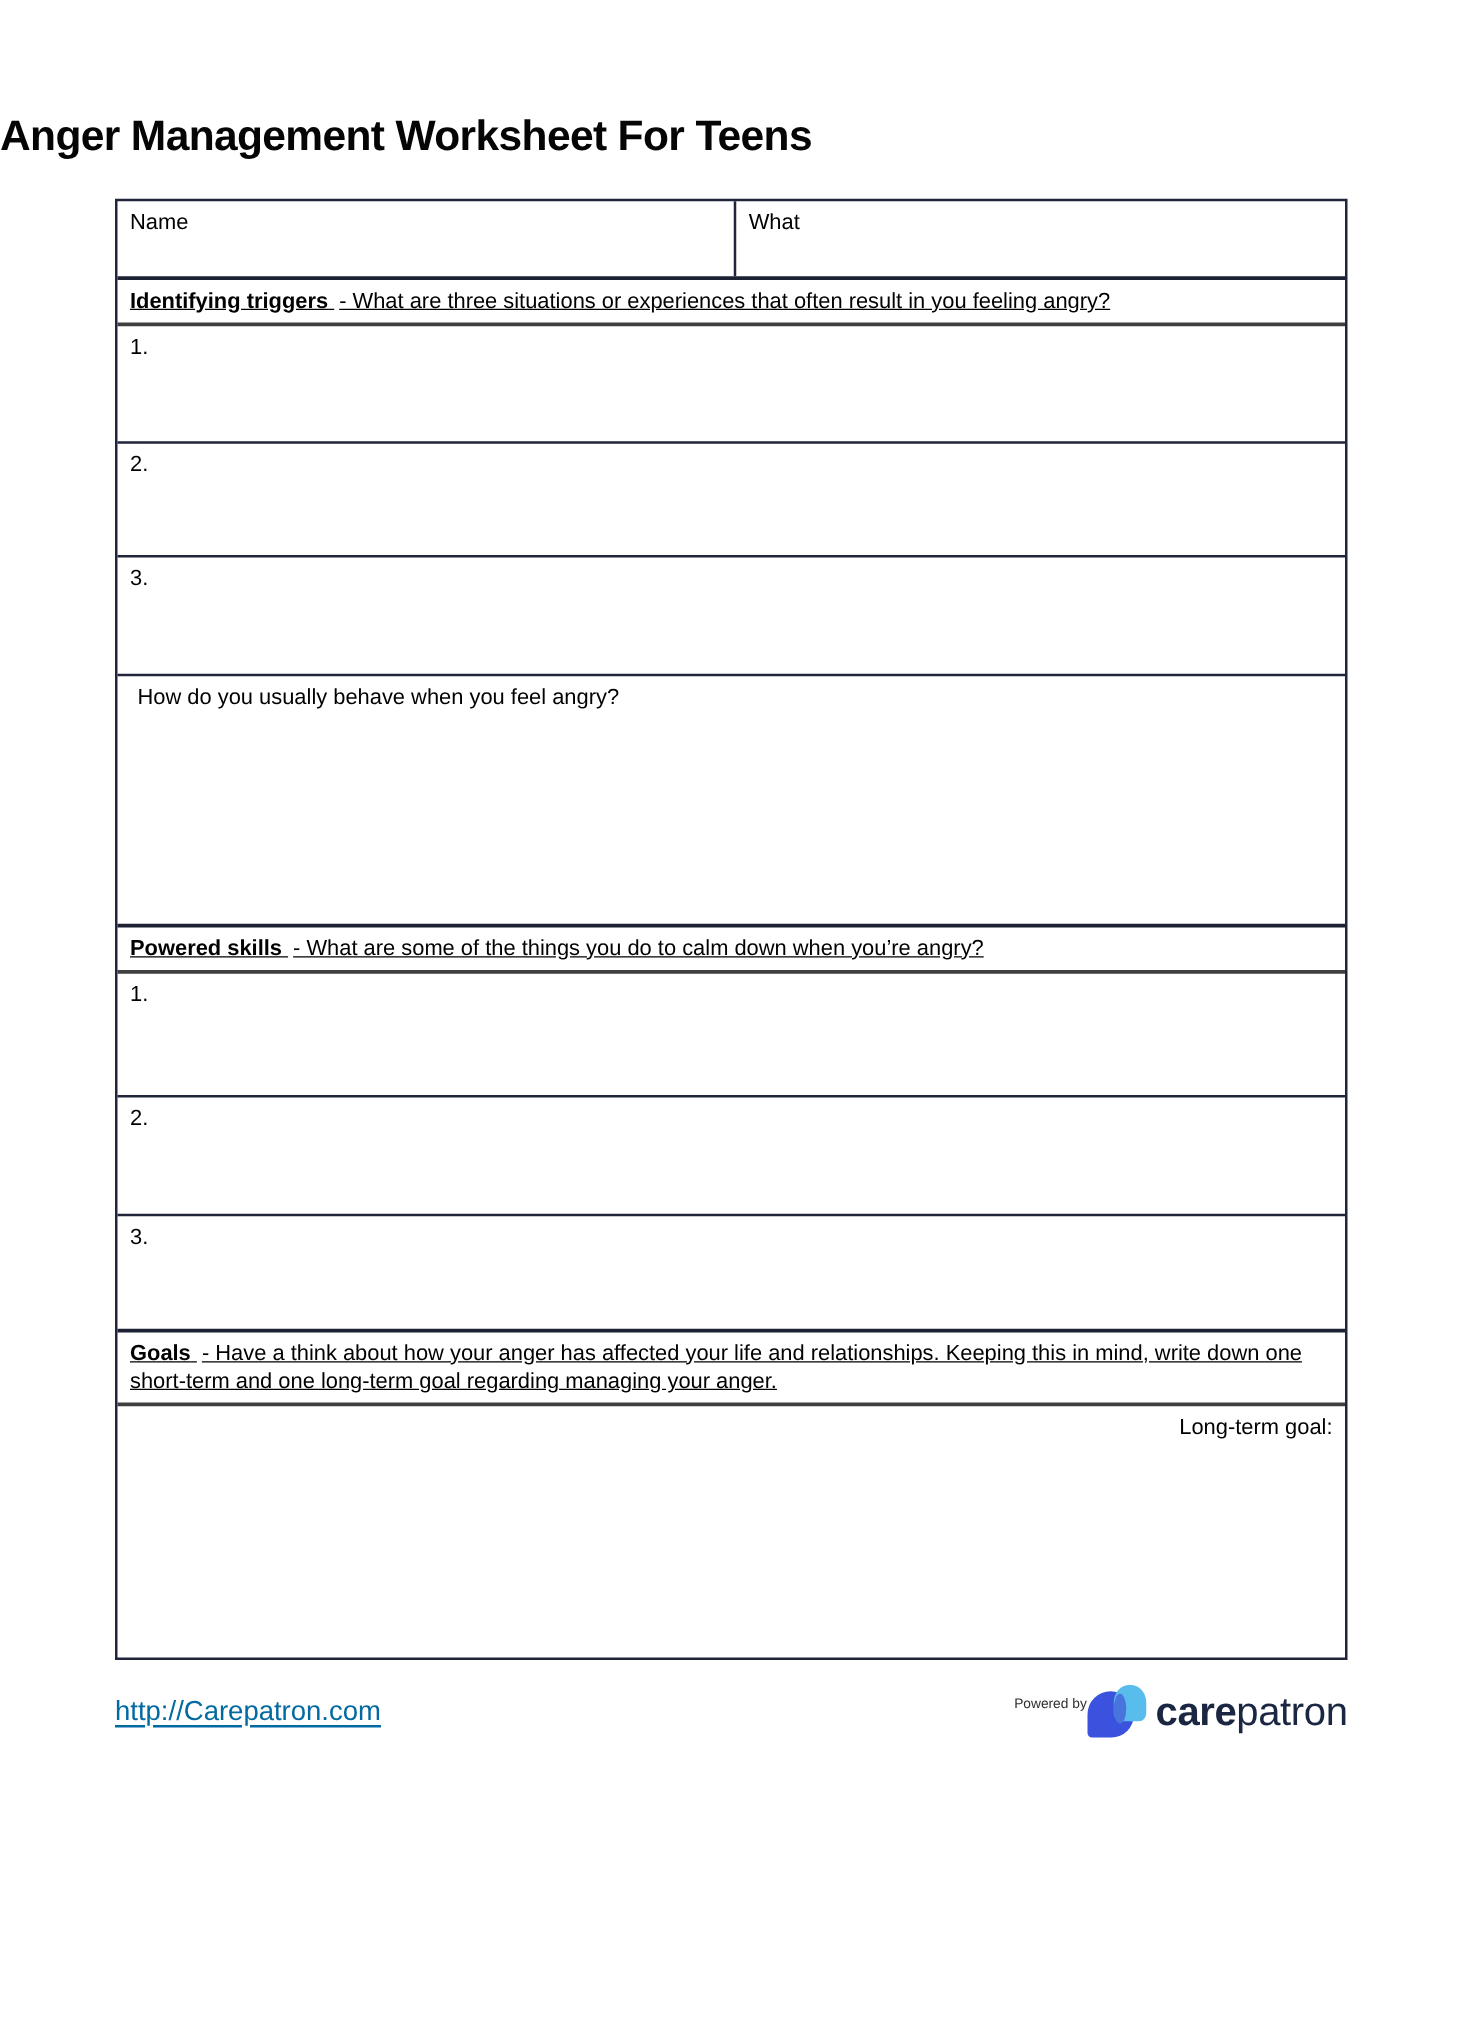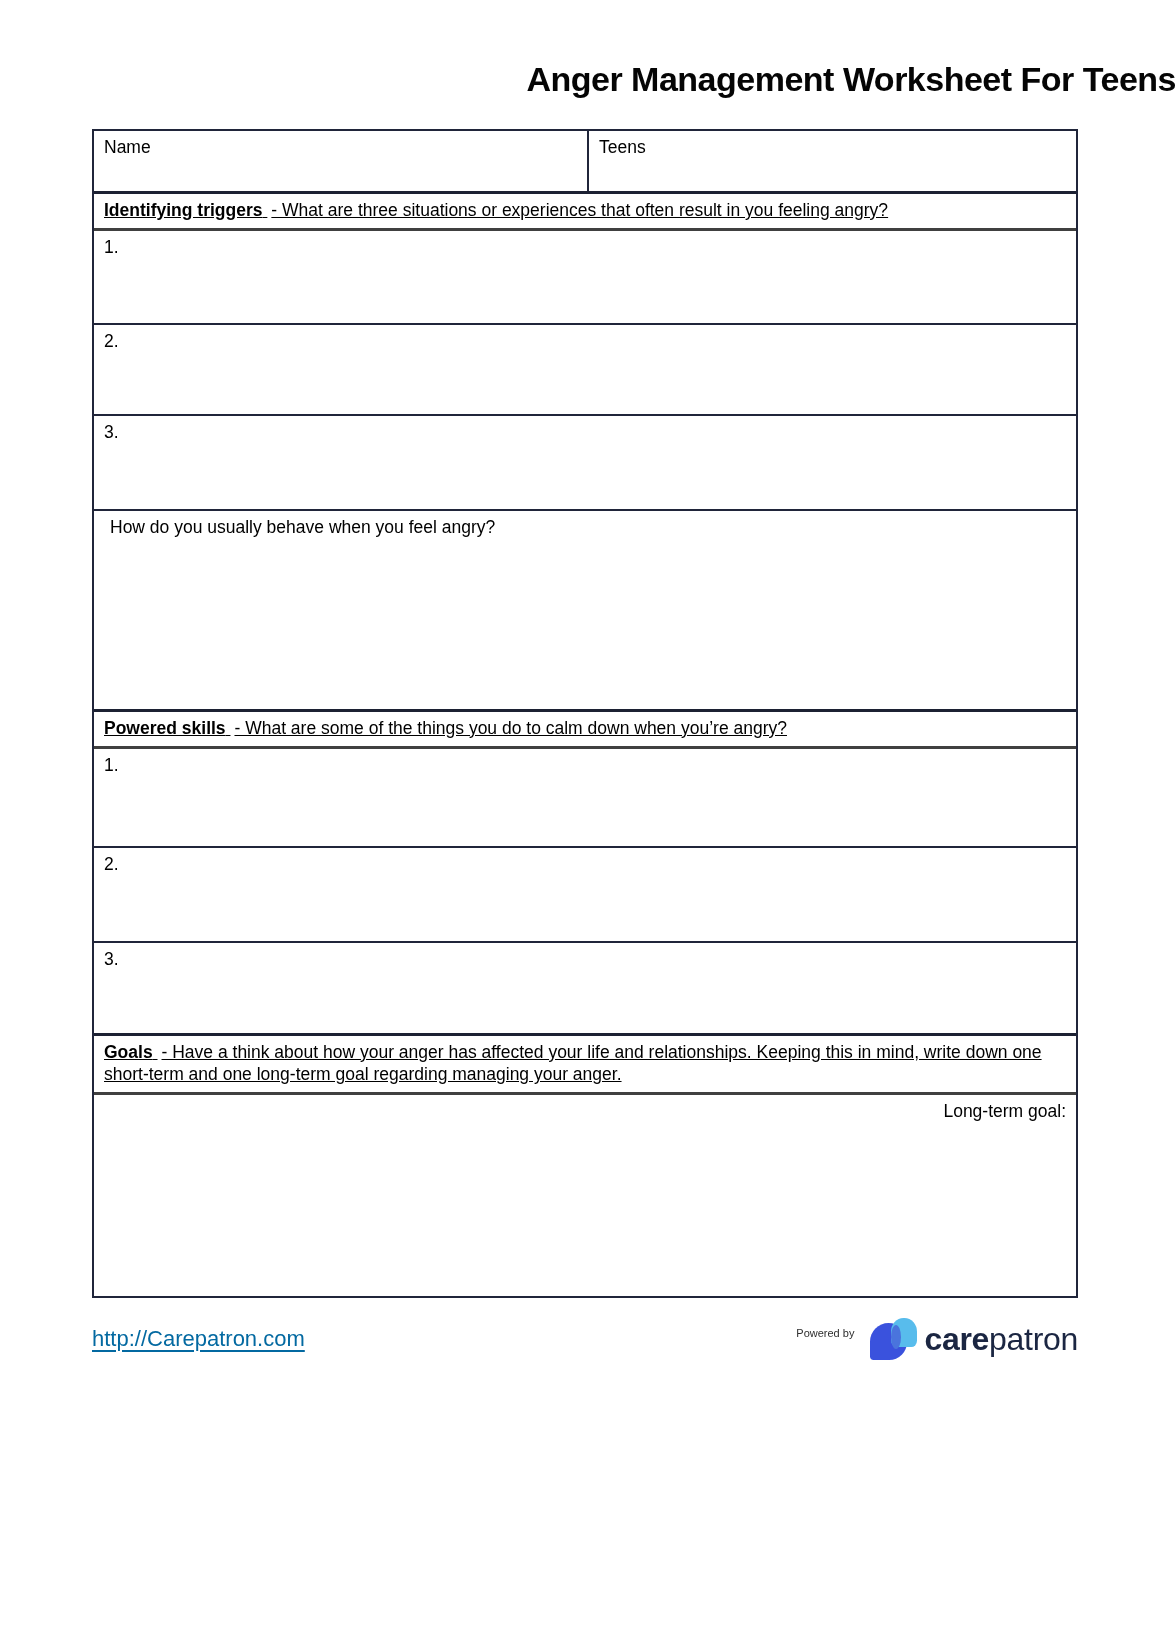--- a/index.html
+++ b/index.html
@@ -9,22 +9,22 @@
     font-family: "Liberation Sans", "DejaVu Sans", sans-serif;
     color: #000;
   }
   .page {
     width: 1176px;
     height: 1630px;
     background: #fff;
     position: relative;
   }
   .doc-title {
-    padding-top: 60px;
-    text-align: right;
+    padding-top: 90px;
+    text-align: left;
     font-size: 34px;
     font-weight: 700;
     letter-spacing: -0.5px;
     color: #050505;
   }
   .worksheet {
     margin: 30px 0 0 92px;
     width: 986px;
     border: 2px solid #20253a;
     background: #fff;
@@ -70,21 +70,21 @@
     font-size: 22px;
     color: #0369a1;
     text-decoration: underline;
     text-underline-offset: 4px;
     cursor: pointer;
   }
   .brand-group { display: flex; align-items: center; }
   .powered-by {
     font-size: 11px;
     color: #2e2e2e;
-    margin-right: 16px;
+    margin-right: 1px;
     position: relative;
     top: -6px;
   }
   .cp-logo {
     position: relative;
     width: 48px;
     height: 42px;
     margin-right: 6px;
   }
   .cp-logo .bubble-dark {
@@ -119,21 +119,21 @@
 
   <h1 class="doc-title">Anger Management Worksheet For Teens</h1>
 
   <div class="worksheet">
 
     <div class="row namedate">
       <div class="cell">
         <span>Name</span>
       </div>
       <div class="cell date-cell">
-        <span>Teens</span>
+        <span>What</span>
       </div>
     </div>
 
     <div class="row section-header">
       <span class="hdr-label">Identifying triggers</span>
       <span class="hdr-question">- What are three situations or experiences that often result in you feeling angry?</span>
     </div>
     <div class="row after-header answer-box h-item1">
       <span>1.</span>
     </div>

